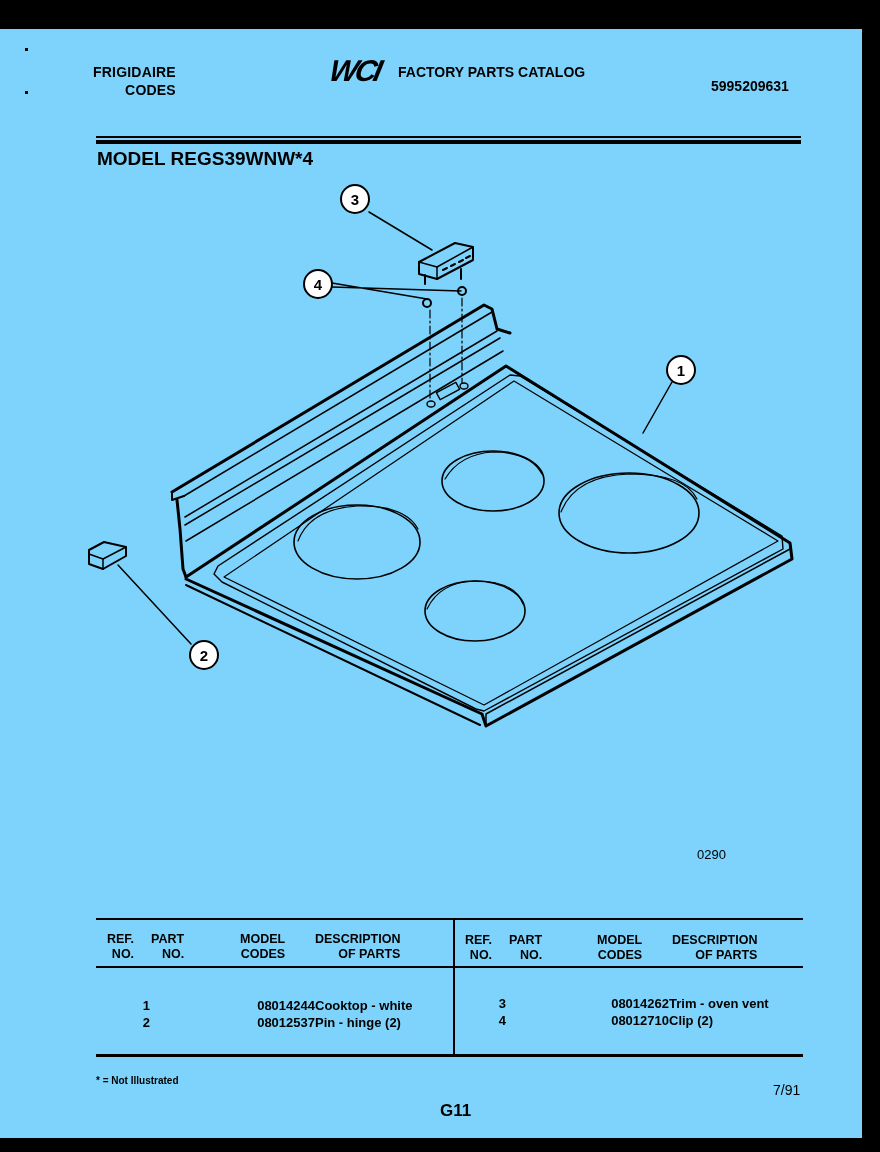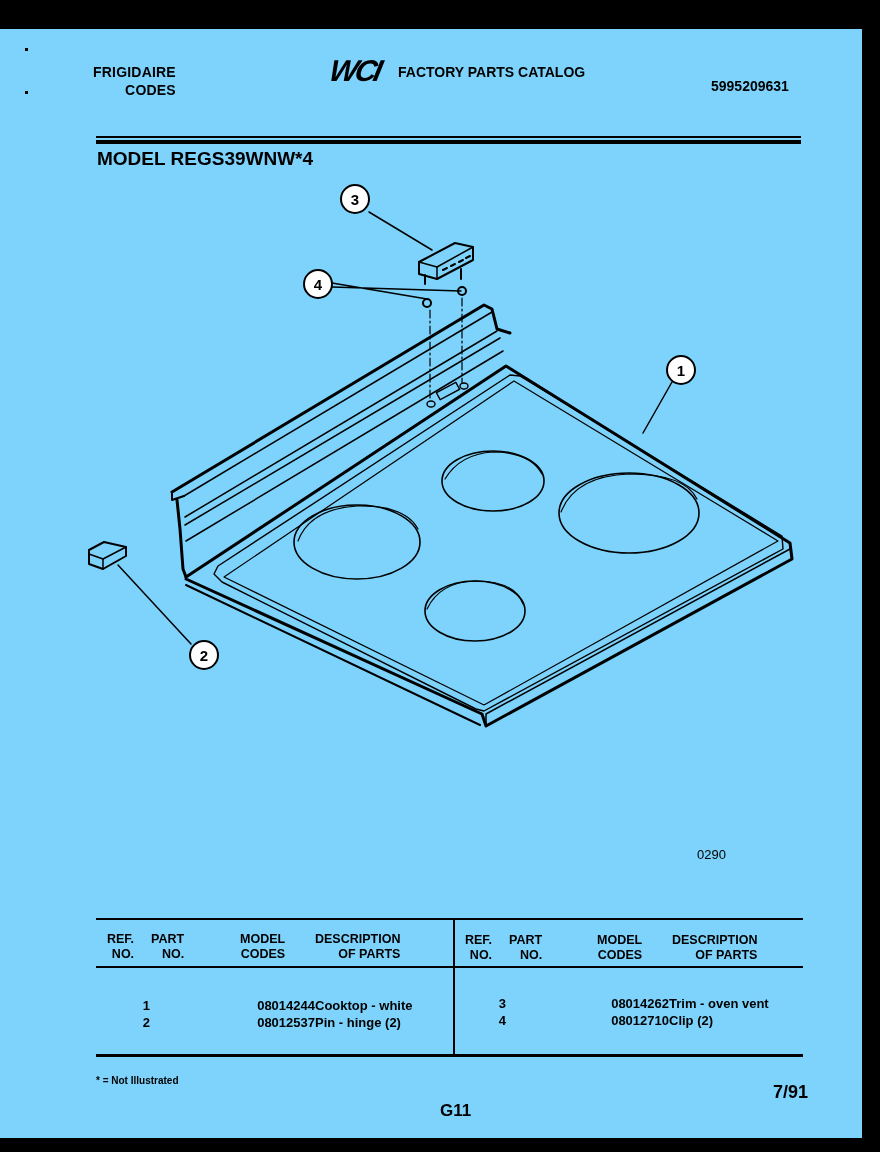--- a/index.html
+++ b/index.html
@@ -23,21 +23,21 @@
   .rule-thick { left: 96px; width: 705px; height: 4px; background: #000; }
   .model { left: 97px; top: 119px; font-size: 19px; font-weight: bold; }
   .diagram { left: 0; top: 0; }
   .drawing-no { left: 697px; top: 818px; font-size: 13px; font-weight: normal; }
   .table-rule { left: 96px; width: 707px; height: 2px; background: #000; }
   .table-vdiv { left: 453px; width: 2px; background: #000; }
   .th { font-size: 12.5px; line-height: 15px; font-weight: bold; }
   .td { font-size: 13px; line-height: 17px; font-weight: bold; }
   .footer-note { left: 96px; top: 1046px; font-size: 10px; font-weight: bold; }
   .page-code { left: 440px; top: 1052px; font-size: 17px; font-weight: bold; margin-top: 20px; }
-  .date { left: 773px; top: 1053px; font-size: 18px; font-weight: bold; }
+  .date { left: 773px; top: 1053px; font-size: 14px; font-weight: normal; }
   .speck { width: 3px; height: 3px; background: #000; }
 </style>
 </head>
 <body>
 
 <div class="page">
 
   <div class="abs hdr-left">
     <div>FRIGIDAIRE</div>
     <div>CODES</div>

